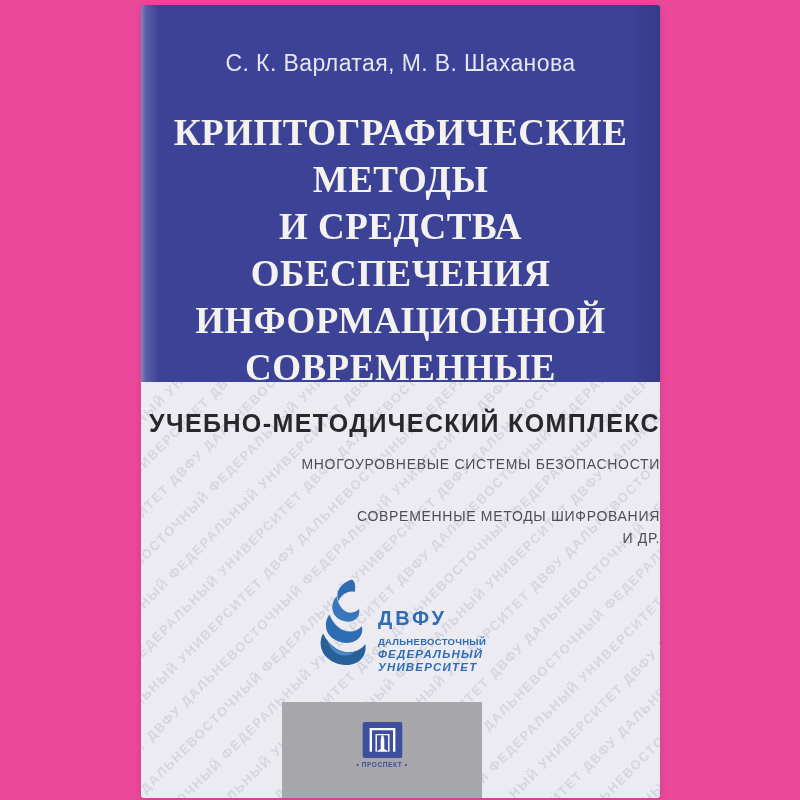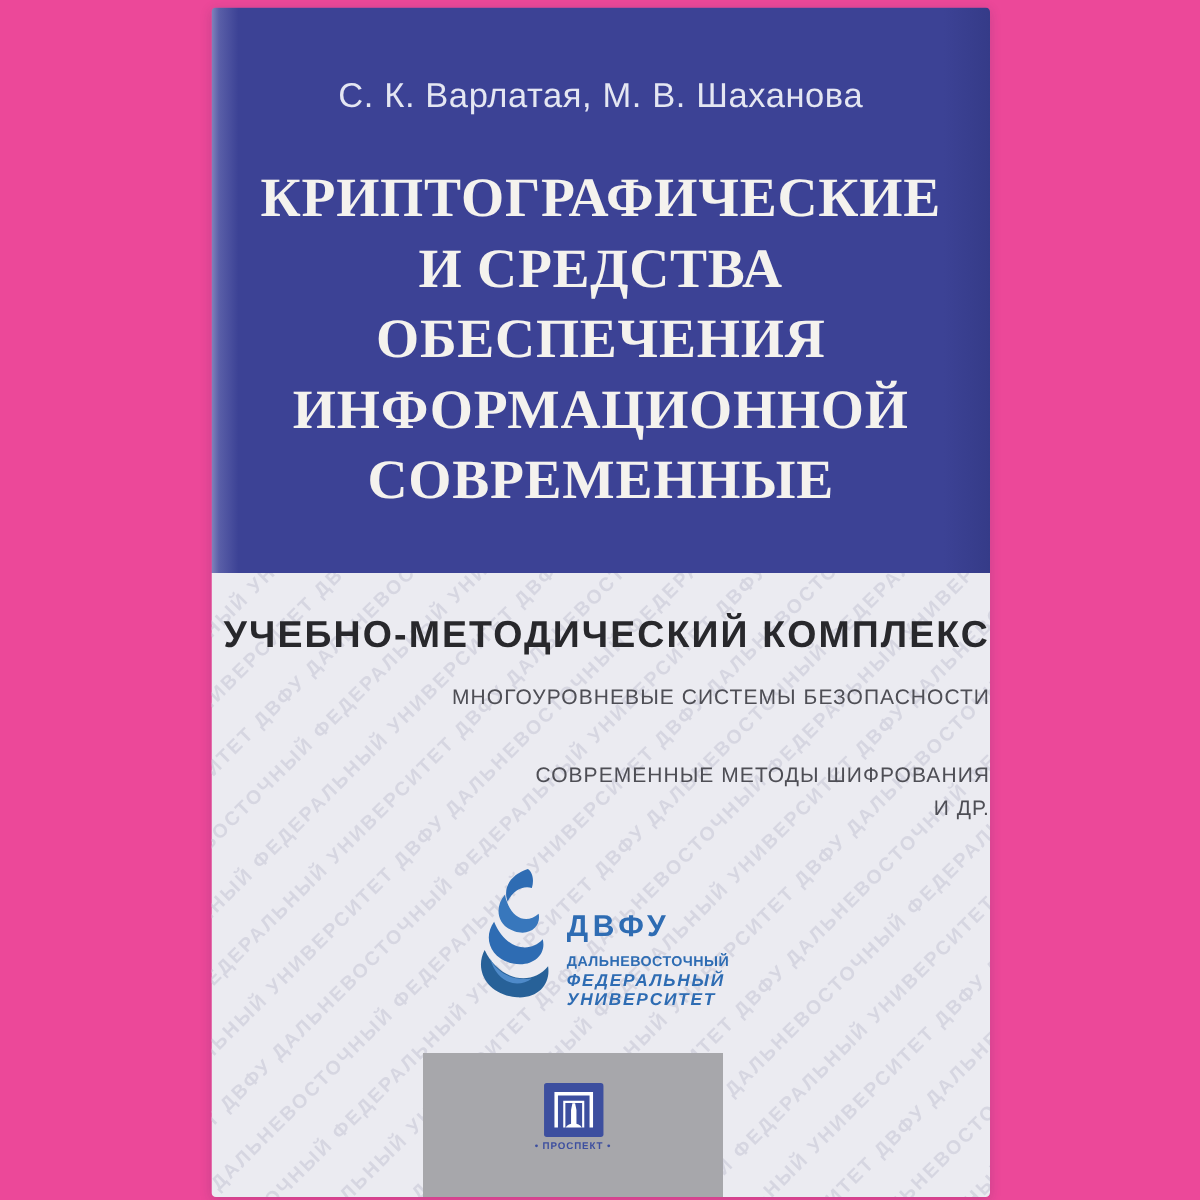--- a/index.html
+++ b/index.html
@@ -60,20 +60,21 @@
 </head>
 <body>
 
 <div class="stage">
   <div class="book">
 
     <div class="blue-panel">
       <div class="authors">С. К. Варлатая, М. В. Шаханова</div>
       <div class="title">
         <div>КРИПТОГРАФИЧЕСКИЕ</div>
+        <div>МЕТОДЫ</div>
         <div>И СРЕДСТВА ОБЕСПЕЧЕНИЯ</div>
         <div>ИНФОРМАЦИОННОЙ</div>
         <div>СОВРЕМЕННЫЕ</div>
       </div>
     </div>
 
     <div class="lower-panel">
       <div class="watermark">
         <div class="wm-rot">
             <div class="wm-row" style="margin-left: 0px;">ДВФУ ДАЛЬНЕВОСТОЧНЫЙ ФЕДЕРАЛЬНЫЙ УНИВЕРСИТЕТ   ДВФУ ДАЛЬНЕВОСТОЧНЫЙ ФЕДЕРАЛЬНЫЙ УНИВЕРСИТЕТ   ДВФУ ДАЛЬНЕВОСТОЧНЫЙ ФЕДЕРАЛЬНЫЙ УНИВЕРСИТЕТ   ДВФУ ДАЛЬНЕВОСТОЧНЫЙ ФЕДЕРАЛЬНЫЙ УНИВЕРСИТЕТ   ДВФУ ДАЛЬНЕВОСТОЧНЫЙ ФЕДЕРАЛЬНЫЙ УНИВЕРСИТЕТ   </div>

